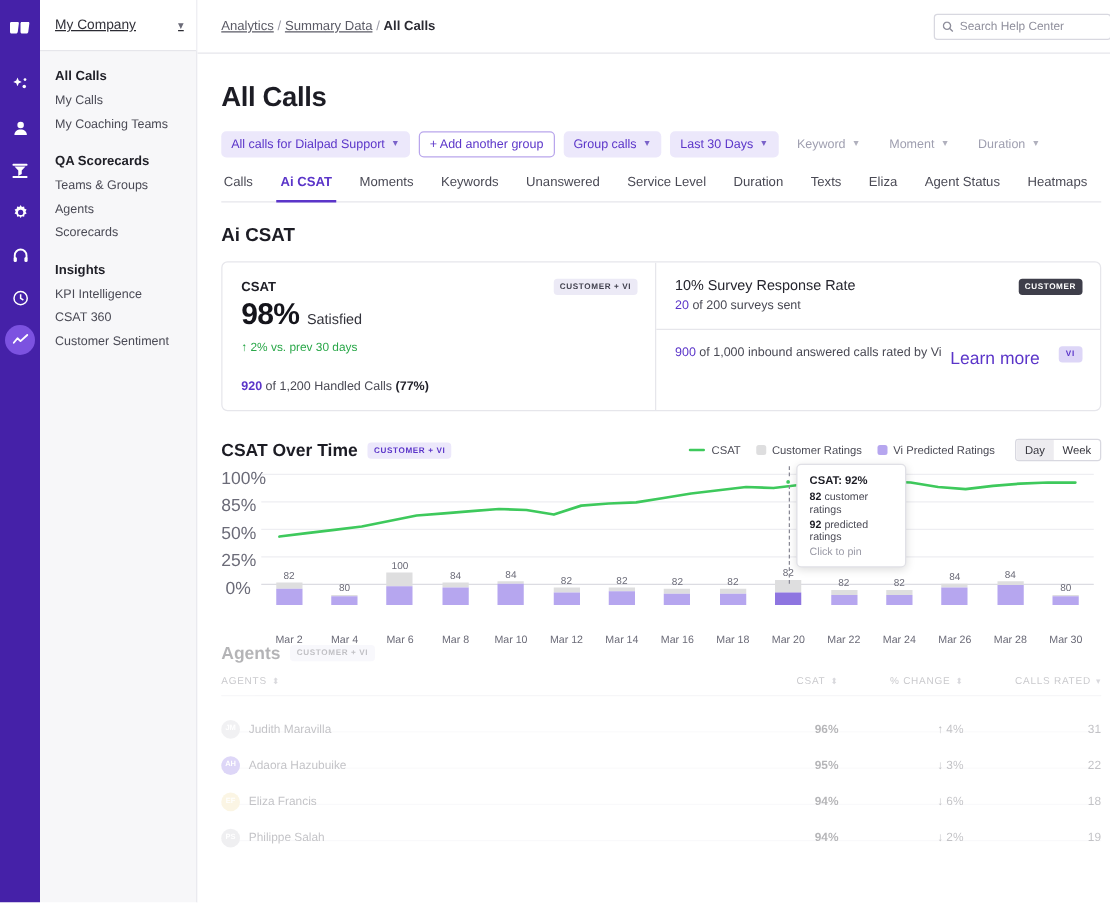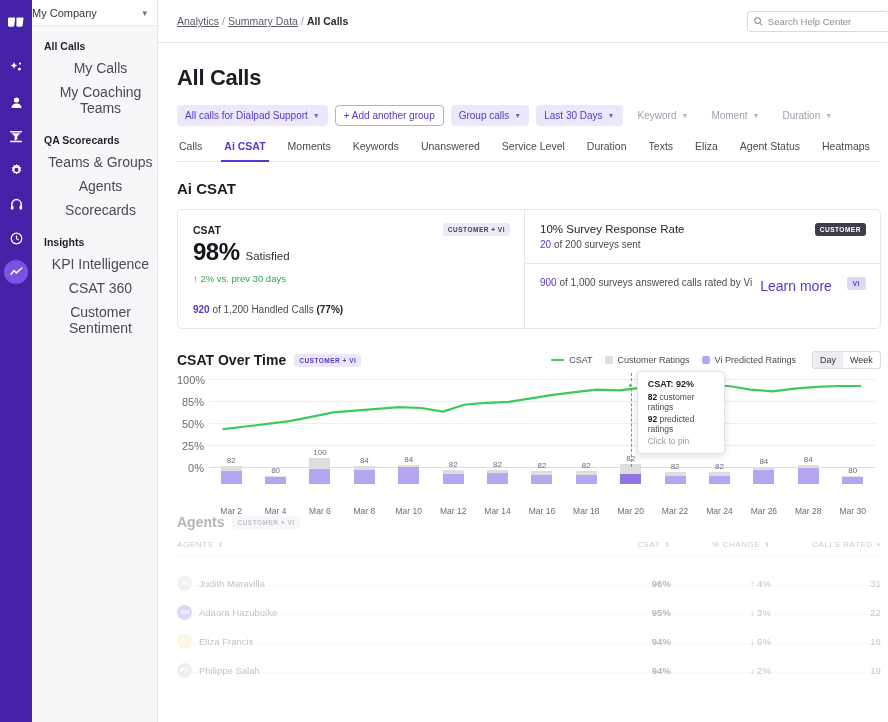--- a/index.html
+++ b/index.html
@@ -27,32 +27,32 @@
   .rail-icon.active { background: #7c52e0; }
   .rail-icon svg { display: block; }
 
   
   .nav {
     width: 126px; flex: 0 0 126px; height: 722px;
     background: #f7f7f9; border-right: 1px solid #e6e6eb;
     display: flex; flex-direction: column;
   }
   .company {
-    height: 26px; display: flex; align-items: center; padding: 0 10px 0 0;
-    background: #ffffff; border-bottom: 1px solid #e6e6eb; border-right: 0;
+    height: 41px; display: flex; align-items: center; padding: 0 10px 0 12px;
+    background: #ffffff; border-bottom: 1px solid #e6e6eb; border-right: 0; text-decoration: underline;
   }
   .company-name { font-size: 11px; color: #33333b; flex: 1; }
   .chev { color: #6b6b78; font-size: 9px; }
   .nav-list { padding: 14px 0 0 12px; }
   .nav-head {
     font-size: 10.5px; font-weight: bold; color: #1f1f27;
     margin-bottom: 8px;
   }
   .nav-item {
-    font-size: 14px; color: #4a4a55; margin-bottom: 8px; cursor: pointer; text-align: center;
+    font-size: 10px; color: #4a4a55; margin-bottom: 8px; cursor: pointer;
   }
   .nav-gap { height: 10px; }
 
   
   .main { flex: 1; height: 722px; display: flex; flex-direction: column; background:#fff;}
   .topbar {
     height: 43px; border-bottom: 1px solid #e6e6eb;
     display: flex; align-items: center; padding: 0 11px 0 19px; flex:0 0 43px;
   }
   .crumbs { font-size: 10.5px; color: #5b5b66; flex: 1; }
@@ -140,21 +140,21 @@
   .legend { margin-left: auto; display: flex; align-items: center; gap: 12px; }
   .lg { display: flex; align-items: center; gap: 5px; font-size: 9px; color: #4a4a55; }
   .lg .sw { width: 8px; height: 8px; border-radius: 2px; }
   .lg .ln { width: 13px; height: 2px; background: #3ec95c; border-radius:2px;}
   .toggle { display: flex; border: 1px solid #d8d8e0; border-radius: 3px; overflow: hidden; margin-left: 4px;}
   .toggle div { font-size: 9px; padding: 3px 7px; cursor: pointer; color: #33333b; }
   .toggle div.on { background: #edecf0; }
 
   .plot { position: relative; height: 105px; margin-top: 10px; }
   .ylab {
-    position: absolute; left: 0; font-size: 11px; color: #6b6b78; text-align: right; width: 27px;
+    position: absolute; left: 0; font-size: 14px; color: #6b6b78; text-align: center; width: 27px;
   }
   .grid { position: absolute; left: 32px; right: 6px; height: 1px; background: #eeeef2; }
   .plotarea { position: absolute; left: 32px; right: 6px; top: 0; bottom: 0; }
   .bars { position: absolute; left: 0; right: 0; bottom: 0; height: 88px; display: flex; }
   .bcol { flex: 1; display: flex; flex-direction: column; justify-content: flex-end; align-items: center; position: relative;}
   .bval { font-size: 8px; color: #6b6b78; margin-bottom: 1px; }
   .bstack { width: 21px; display: flex; flex-direction: column; justify-content: flex-end; }
   .bgray { background: #dededf; }
   .bpurp { background: #b6a6ef; }
   .bcol.hl .bpurp { background: #8e75e0; }
@@ -357,21 +357,21 @@
         </div>
         <div class="kpi-right">
           <div class="kpi-sub">
             <div class="badge dark">CUSTOMER</div>
             <div class="kpi-line">10% Survey Response Rate</div>
             <div class="kpi-line2"><span class="pv">20</span><span> of 200 surveys sent</span></div>
           </div>
           <div class="kpi-sub">
             <div class="badge vi">VI</div>
             <div class="learn">Learn more</div>
-            <div class="kpi-line2"><span class="pv">900</span><span> of 1,000 surveys answered calls rated by Vi</span></div>
+            <div class="kpi-line2"><span class="pv">900</span><span> of 1,000 inbound answered calls rated by Vi</span></div>
           </div>
         </div>
       </div>
 
       <div class="chart-card">
         <div class="chart-head">
           <span class="chart-title">CSAT Over Time</span>
           <span class="inline-badge">CUSTOMER + VI</span>
           <div class="legend">
             <div class="lg">

